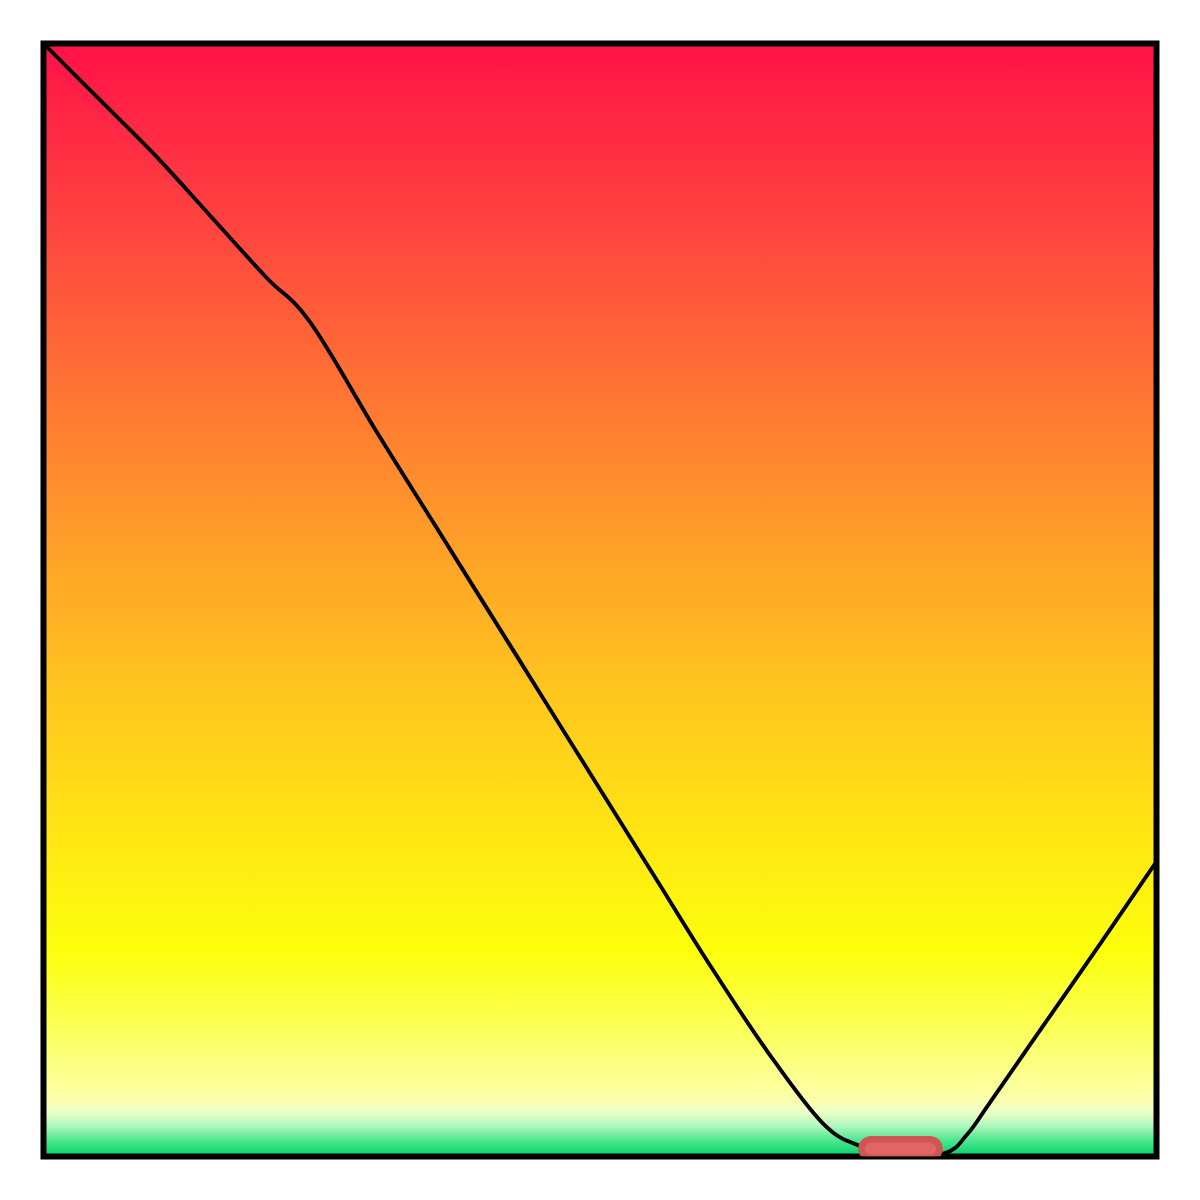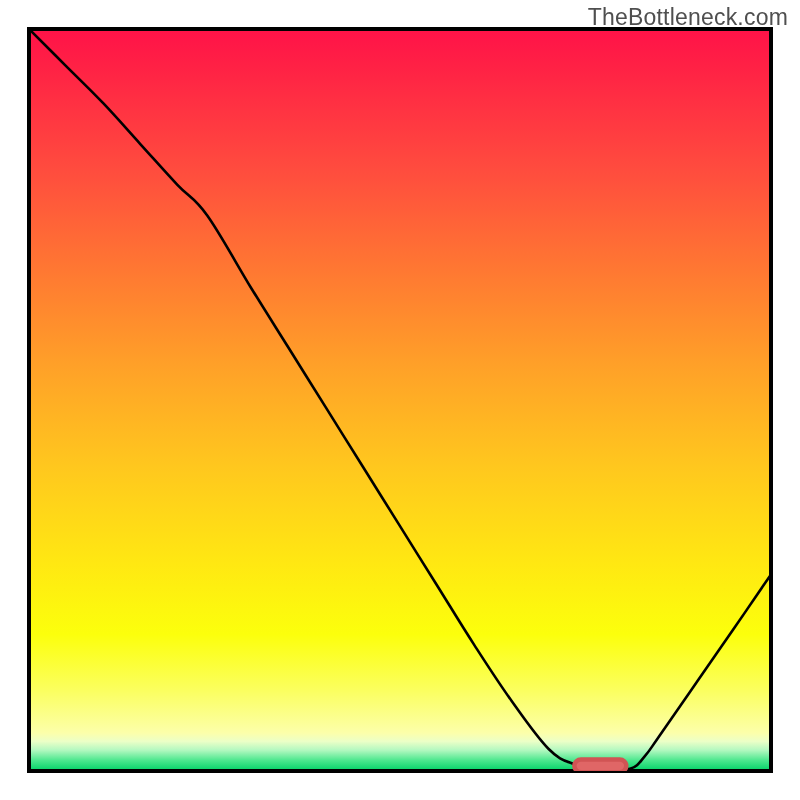--- a/index.html
+++ b/index.html
@@ -103,21 +103,20 @@
     inset: -2px;
     border: 4px solid #000;
     box-sizing: border-box;
   }
 </style>
 </head>
 <body>
 
 <div class="canvas">
 
-  <div class="watermark">TheBottleneck.com</div>
 
   <div class="plot-area">
     <div class="gradient">
       <div class="gradient-upper"></div>
       <div class="gradient-lower"></div>
     </div>
 
     <svg class="svg-lines" viewBox="0 0 100 100" preserveAspectRatio="none">
       <path id="curve-path" class="curve" vector-effect="non-scaling-stroke" d="M 0 0 C 0.8999999999999999 0.8999999999999999, 3.2 3.2, 5 5 C 6.8 6.8, 8.2 8.11, 10 10 C 11.8 11.89, 13.2 13.52, 15 15.5 C 16.8 17.48, 18.38 19.272000000000002, 20 21 C 21.62 22.727999999999998, 22.2 22.579999999999995, 24 25.099999999999994 C 25.8 27.619999999999994, 28.02 31.778, 30 35 C 31.98 38.222, 33.2 40.120000000000005, 35 43.00000000000001 C 36.8 45.88000000000001, 38.2 48.120000000000005, 40 51 C 41.8 53.879999999999995, 43.2 56.12, 45 59 C 46.8 61.88, 48.199999999999996 64.12, 50 67 C 51.800000000000004 69.88, 53.20000000000001 72.12, 55.00000000000001 75 C 56.800000000000004 77.88, 58.2 80.21, 60 83 C 61.8 85.79, 63.2 87.98, 65 90.5 C 66.8 93.02, 68.47 95.452, 70 97 C 71.53 98.548, 72.24 98.59599999999999, 73.5 99.1 C 74.76 99.604, 75.65 99.692, 77 99.8 C 78.35 99.908, 79.92 100.024, 81 99.7 C 82.08 99.376, 82.28 98.81, 83 98 C 83.72 97.19, 83.74 97, 85 95.2 C 86.26 93.4, 88.2 90.592, 90 88 C 91.8 85.408, 93.2 83.41, 95 80.8 C 96.8 78.19, 99.1 74.814, 100 73.5"></path>
       <rect id="marker-rect" class="marker" x="73.5" y="98.45" width="7.000000000000001" height="1.7000000000000002" rx="0.9000000000000001" ry="0.9000000000000001"></rect>

